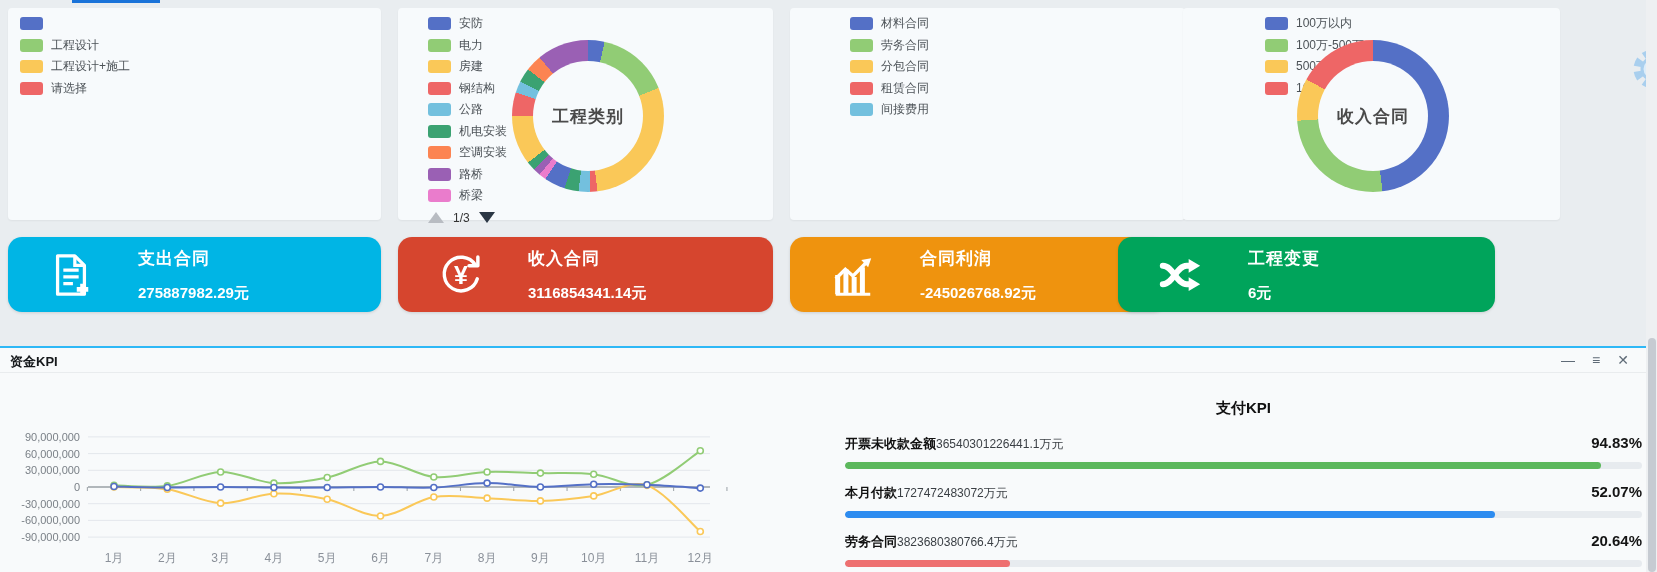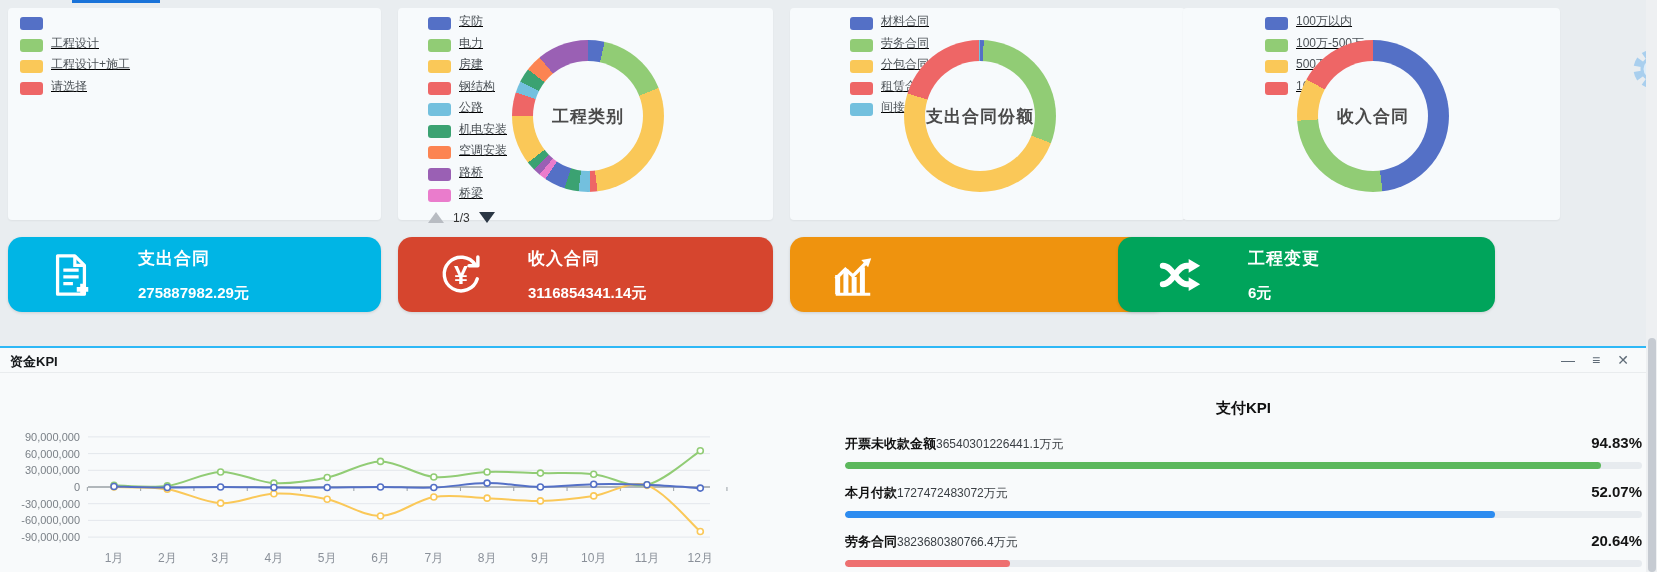--- a/index.html
+++ b/index.html
@@ -5,21 +5,21 @@
   * { margin:0; padding:0; box-sizing:border-box; }
   html,body { width:1657px; height:572px; overflow:hidden; }
   body { position:relative; background:#e9edf0; font-family:"Liberation Sans","DejaVu Sans",sans-serif; }
 
   .top-accent { position:absolute; left:72px; top:0; width:88px; height:3px; background:#1a73d9; }
 
   
   .donut-card { position:absolute; top:8px; height:212px; background:#f7fafc; border-radius:4px;
                 box-shadow:0 1px 2px rgba(0,0,0,.05); }
   .legend { position:absolute; top:9px; }
-  .legend-item { display:flex; align-items:flex-end; height:13px; margin-bottom:8.5px; cursor:pointer;text-decoration:underline; }
+  .legend-item { display:flex; align-items:center; height:13px; margin-bottom:8.5px; cursor:pointer; }
   .swatch { width:23px; height:13px; border-radius:3px; margin-right:8px; flex:0 0 auto; }
   .legend-label { font-size:12px; color:#4c5257; white-space:nowrap; }
   .donut { position:absolute; left:114px; top:32px; width:152px; height:152px; border-radius:50%; }
   .donut-hole { position:absolute; left:21px; top:21px; width:110px; height:110px; border-radius:50%;
                 background:#f7fafc; display:flex; align-items:center; justify-content:center; }
   .donut-title { font-size:17px; font-weight:bold; color:#4a4a4a; letter-spacing:1px; }
   .pager { display:flex; align-items:center; gap:9px; margin-top:2px; }
   .tri-up { width:0; height:0; border-left:8px solid transparent; border-right:8px solid transparent;
             border-bottom:11px solid #b8bcc2; cursor:pointer; }
   .tri-down { width:0; height:0; border-left:8px solid transparent; border-right:8px solid transparent;
@@ -154,25 +154,20 @@
         </div>
         <div class="legend-item">
           <div class="swatch" style="background: rgb(238, 102, 102);"></div>
           <span class="legend-label">租赁合同</span>
         </div>
         <div class="legend-item">
           <div class="swatch" style="background: rgb(115, 192, 222);"></div>
           <span class="legend-label">间接费用</span>
         </div>
       </div>
-      <div class="donut" style="background: conic-gradient(rgb(84, 112, 198) 0deg, rgb(84, 112, 198) 2.88deg, rgb(145, 204, 117) 2.88deg, rgb(145, 204, 117) 110.88deg, rgb(250, 200, 88) 110.88deg, rgb(250, 200, 88) 287.28deg, rgb(238, 102, 102) 287.28deg, rgb(238, 102, 102) 359.28deg, rgb(115, 192, 222) 359.28deg, rgb(115, 192, 222) 360deg);">
-        <div class="donut-hole">
-          <div class="donut-title">支出合同份额</div>
-        </div>
-      </div>
     </div>
     <div class="donut-card" style="left: 1183px; width: 377px;">
       <div class="legend" style="left: 82px;">
         <div class="legend-item">
           <div class="swatch" style="background: rgb(84, 112, 198);"></div>
           <span class="legend-label">100万以内</span>
         </div>
         <div class="legend-item">
           <div class="swatch" style="background: rgb(145, 204, 117);"></div>
           <span class="legend-label">100万-500万</span>
@@ -217,20 +212,24 @@
         <div class="kpi-value">3116854341.14元</div>
       </div>
     </div>
     <div class="kpi-card" style="left: 790px; width: 377px; background: rgb(239, 147, 14);">
       <span class="kpi-icon"><svg viewBox="0 0 24 24" width="46" height="46">
           <path d="M4 22V12M8.3 22V9M12.6 22v-9M16.9 22V8" stroke="#fff" stroke-width="2.6"></path>
           <path d="M3 14l5-5 4 3.5L19.5 5" fill="none" stroke="#fff" stroke-width="1.8"></path>
           <path d="M21.5 3.2l-5.2 1 3.6 3.8z" fill="#fff"></path>
           <path d="M3 22h18" stroke="#fff" stroke-width="1.6"></path>
         </svg></span>
+      <div>
+        <div class="kpi-title">合同利润</div>
+        <div class="kpi-value">-245026768.92元</div>
+      </div>
     </div>
     <div class="kpi-card" style="left: 1118px; width: 377px; background: rgb(0, 164, 91);">
       <span class="kpi-icon"><svg viewBox="0 0 24 24" width="46" height="46">
           <path d="M2.5 7.2c5.5 0 7 9.6 12.5 9.6h2" fill="none" stroke="#fff" stroke-width="3.1" stroke-linecap="round"></path>
           <path d="M2.5 16.8c5.5 0 7-9.6 12.5-9.6h2" fill="none" stroke="#fff" stroke-width="3.1" stroke-linecap="round"></path>
           <path d="M16 13.2l6 3.6-6 3.6zM16 3.6l6 3.6-6 3.6z" fill="#fff"></path>
         </svg></span>
       <div>
         <div class="kpi-title">工程变更</div>
         <div class="kpi-value">6元</div>

